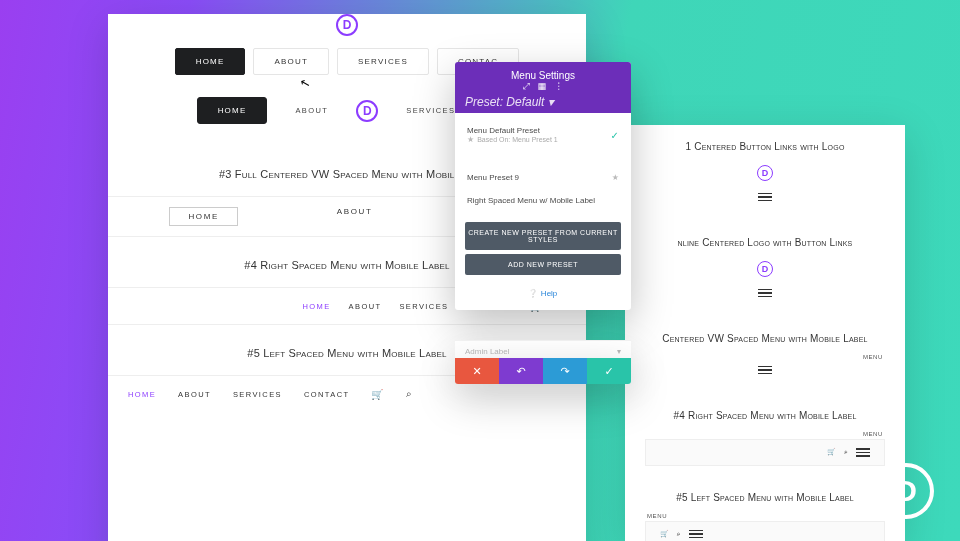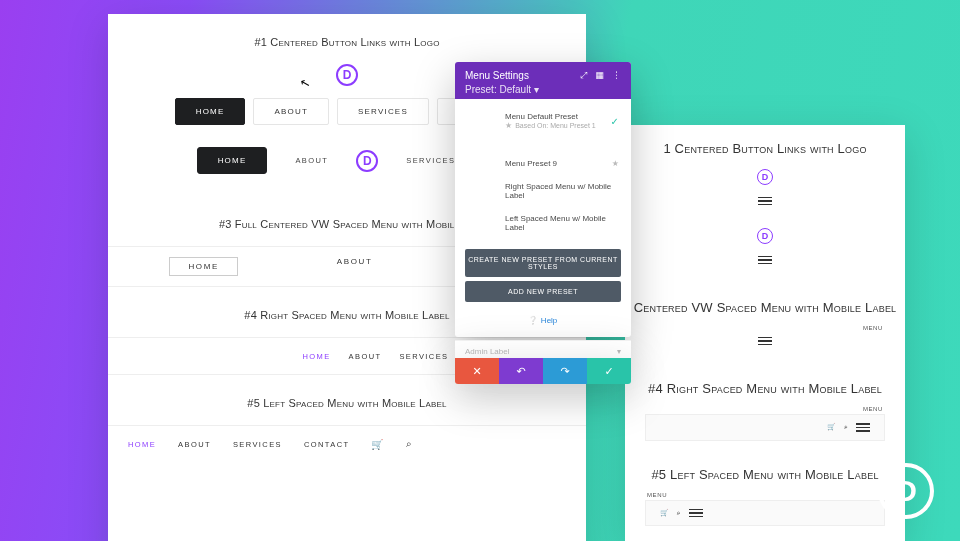--- a/index.html
+++ b/index.html
@@ -19,21 +19,21 @@
 
 .section-title {
   text-align: center;
   font-size: 11px;
   font-weight: 500;
   letter-spacing: .2px;
   color: #333;
   padding: 22px 0 16px;
   font-variant: small-caps;
 }
-.section-title.sm { font-size: 13px; padding: 16px 0 10px; }
+.section-title.sm { font-size: 10px; padding: 16px 0 10px; }
 
 .logo-d {
   width: 22px; height: 22px; border: 2px solid #8c3cff; border-radius: 50%;
   display: inline-flex; align-items: center; justify-content: center;
   color: #8c3cff; font-weight: 700; font-size: 12px;
   margin: 0 auto 12px; 
 }
 .logo-d.sm { width: 16px; height: 16px; font-size: 9px; border-width: 1.5px; margin-bottom: 8px; }
 .logo-row { text-align: center; }
 
@@ -64,25 +64,25 @@
 .hamburger span{ display:block; height:1.5px; background:#333; margin:2px 0;}
 
 .mobile-bar { display:flex; justify-content:flex-end; align-items:center; gap:8px; padding:6px 14px; border:1px solid #eee; background:#fafafa; margin:0 20px 10px; font-size:7px;}
 .mobile-label { font-size:6px; letter-spacing:.6px; color:#555; text-align:right; padding:0 22px 2px;}
 .mobile-bar.left-align { justify-content: flex-start; }
 .mobile-label.left-align { text-align: left; padding: 0 0 2px 22px; }
 
 
 .panel { position:absolute; left:455px; top:62px; width:176px; background:#fff; box-shadow:0 14px 40px rgba(0,0,0,.25); border-radius:3px; }
 .panel-head { background:#6c2eb9; color:#fff; padding:8px 10px 4px; border-radius:3px 3px 0 0;}
-.panel-head-row{display:flex; justify-content:space-between; align-items:center;}
+.panel-head-row{display:flex; justify-content:space-between; align-items:center;flex-direction:column;}
 .panel-title{font-size:10px; font-weight:500;}
 .panel-icons{display:flex; gap:8px; font-size:9px;}
-.panel-sub{font-size:10px; opacity:.85; padding-top:3px;}
-.preset-list{padding:6px 0;margin-left:38px;}
+.panel-sub{font-size:12px; opacity:.85; padding-top:3px;font-style:italic;}
+.preset-list{padding:6px 0;}
 .preset-item{padding:7px 12px; font-size:8px; color:#4a4a4a; display:flex; justify-content:space-between; align-items:center;}
 .preset-item .sub{font-size:7px; color:#aaa; display:flex; align-items:center; gap:3px;}
 .preset-item.spacer-after{margin-bottom:8px;}
 .check{color:#29c4a9; font-size:10px;}
 .star{color:#bbb; font-size:8px;}
 .panel-btn{margin:4px 10px; background:#4f5a66; color:#fff; font-size:7px; letter-spacing:.5px; padding:7px 0; text-align:center; border-radius:2px;}
 .panel-help{text-align:center; font-size:8px; color:#2b87da; padding:10px 0 12px;}
 .admin-row{background:#fff; color:#b8b8b8; font-size:8px; padding:6px 10px; border-top:1px solid #f2f2f2; display:flex; justify-content:space-between; position:absolute; left:455px; top:340px; width:176px; box-shadow:0 14px 40px rgba(0,0,0,.18);}
 .action-bar{position:absolute; left:455px; top:358px; width:176px; display:flex; height:26px; box-shadow:0 14px 40px rgba(0,0,0,.22); border-radius:0 0 3px 3px; overflow:hidden;}
 .ab{flex:1; display:flex; align-items:center; justify-content:center; color:#fff; font-size:11px;}
@@ -93,21 +93,20 @@
 .corner-logo span{color:#fff; font-weight:700; font-size:30px;}
 
 .cursor{position:absolute; left:192px; top:62px; font-size:12px; color:#000; transform:rotate(-15deg);}
 
 .right .burger-center{text-align:center; padding-bottom:14px;}
 </style>
 </head>
 <body>
 
 <div class="card left">
-  <div class="section-title">#1 Centered Button Links with Logo</div>
   <div class="cursor">↖</div>
   <div class="logo-row"><div class="logo-d">
         <span>D</span>
       </div></div>
   <div class="btnrow">
     <div class="pill dark">HOME</div>
     <div class="pill">ABOUT</div>
     <div class="pill">SERVICES</div>
     <div class="pill">CONTAC</div>
   </div>
@@ -150,20 +149,21 @@
   </div>
 </div>
 
 <div class="card right">
   <div class="section-title sm">1 Centered Button Links with Logo</div>
   <div class="logo-row"><div class="logo-d sm">
         <span>D</span>
       </div></div>
   <div class="burger-center"><span class="hamburger"><span></span><span></span><span></span></span></div>
 
+  <div class="section-title sm">nline Centered Logo with Button Links</div>
   <div class="logo-row"><div class="logo-d sm">
         <span>D</span>
       </div></div>
   <div class="burger-center"><span class="hamburger"><span></span><span></span><span></span></span></div>
 
   <div class="section-title sm">Centered VW Spaced Menu with Mobile Label</div>
   <div class="mobile-label">MENU</div>
   <div class="burger-center"><span class="hamburger"><span></span><span></span><span></span></span></div>
 
   <div class="section-title sm">#4 Right Spaced Menu with Mobile Label</div>
@@ -215,23 +215,20 @@
       <span class="check">✓</span>
     </div>
     <div class="preset-item spacer-after" style="padding-top:0"></div>
     <div class="preset-item">
         <span>Menu Preset 9</span>
         <span class="star">★</span>
       </div>
     <div class="preset-item">
         <span>Right Spaced Menu w/ Mobile Label</span>
       </div>
-    <div class="preset-item">
-        <span>Left Spaced Menu w/ Mobile Label</span>
-      </div>
   </div>
   <div class="panel-btn">CREATE NEW PRESET FROM CURRENT STYLES</div>
   <div class="panel-btn">ADD NEW PRESET</div>
   <div class="panel-help">❔ Help</div>
 </div>
 
 <div class="admin-row">
   <span>Admin Label</span>
   <span>▾</span>
 </div>

